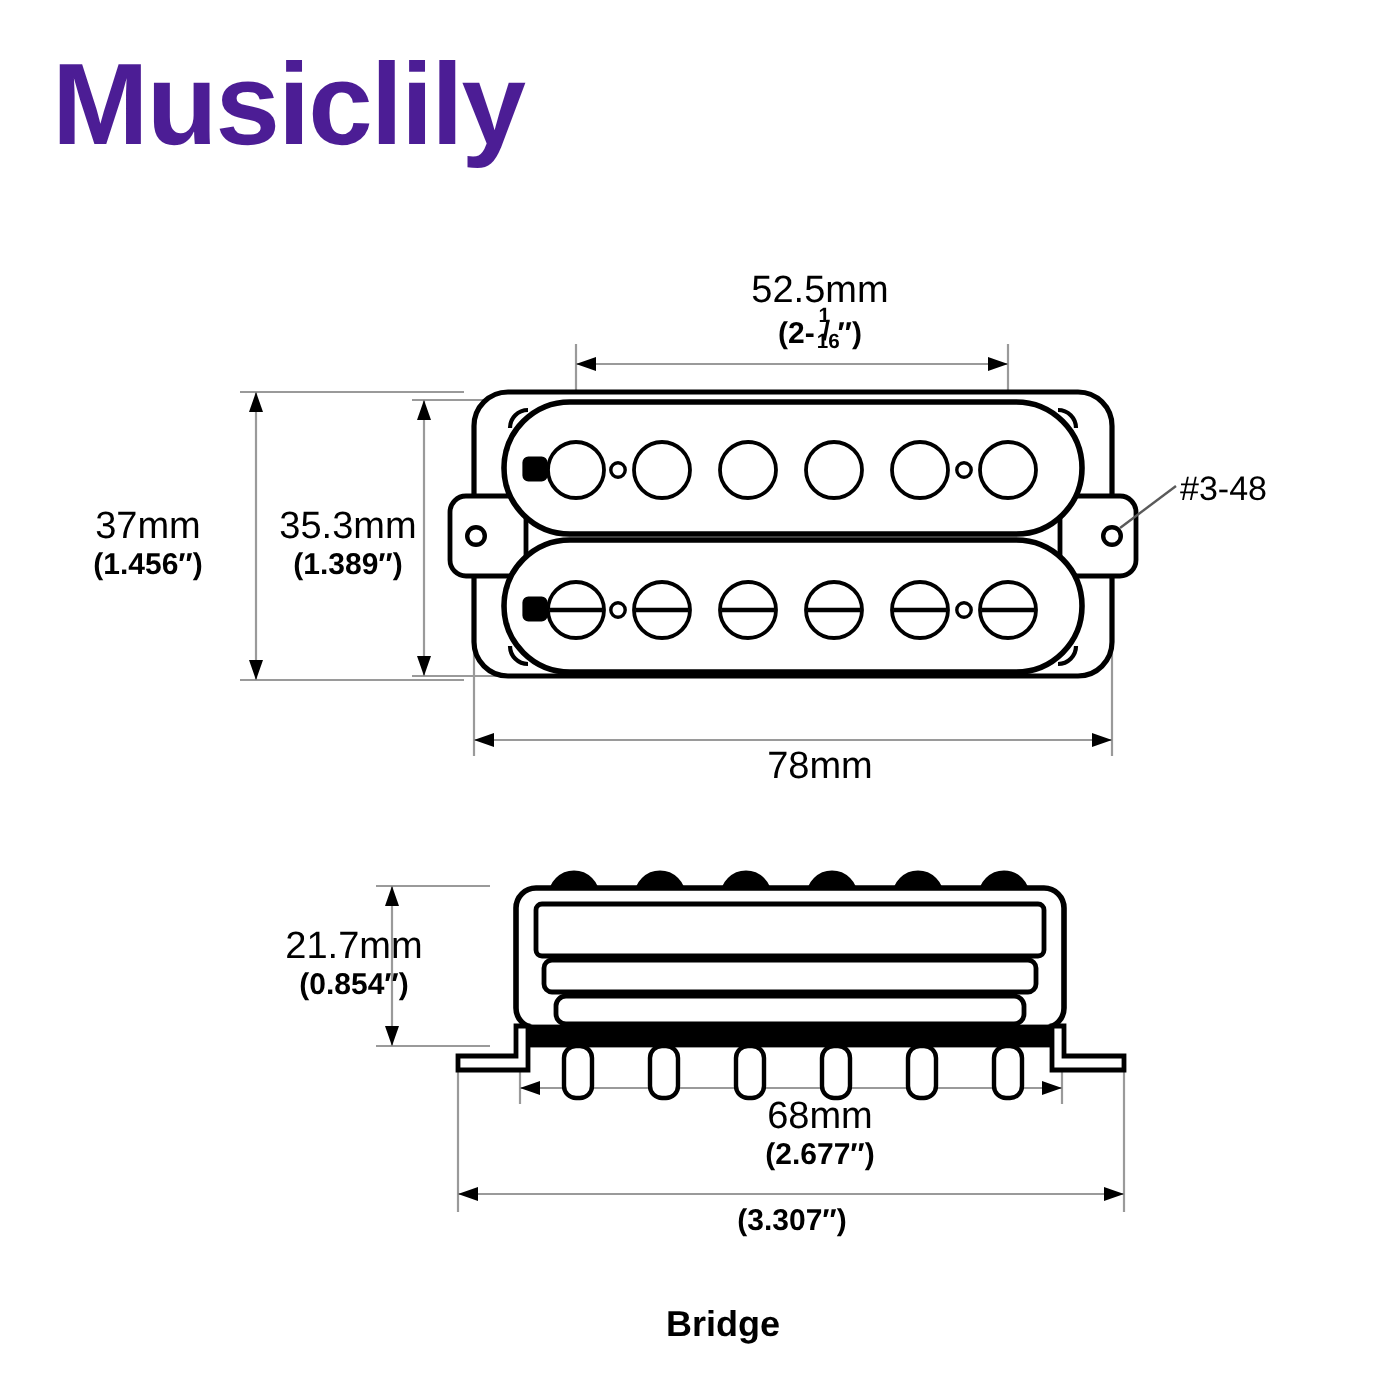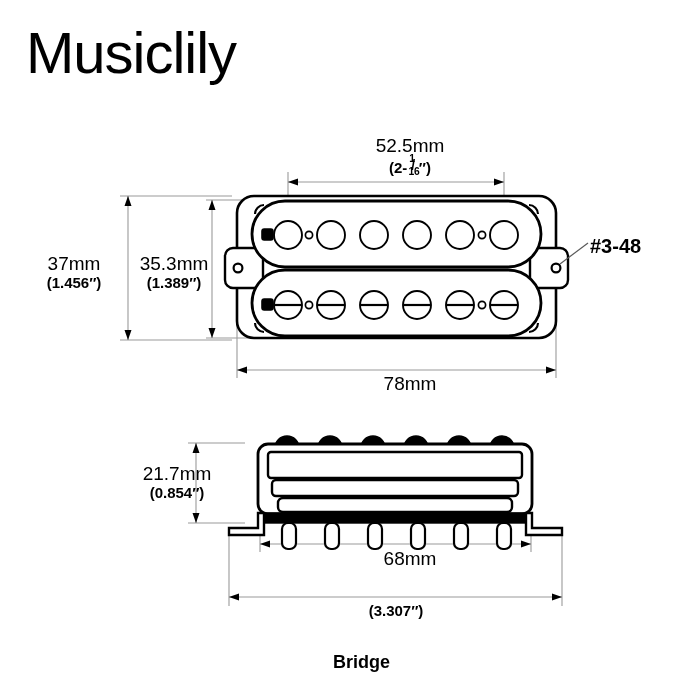--- a/index.html
+++ b/index.html
@@ -24,24 +24,24 @@
   #stage svg {
     display: block;
     width: 700px;
     height: 700px;
   }
   .brand {
     position: absolute;
     left: 26px;
     top: 24px;
     font-size: 58px;
-    font-weight: 400;
+    font-weight: 700;
     letter-spacing: -1px;
     line-height: 1;
-    color: #000000;
+    color: #4c1d95;
     white-space: nowrap;
   }
   .dim {
     position: absolute;
     text-align: center;
     line-height: 1.04;
     white-space: nowrap;
   }
   .dim .val {
     font-size: 19px;
@@ -49,22 +49,22 @@
     display: block;
   }
   .dim .alt {
     font-size: 15px;
     font-weight: bold;
     display: block;
     margin-top: 1px;
   }
   .callout {
     position: absolute;
-    font-size: 20px;
-    font-weight: bold;
+    font-size: 17px;
+    font-weight: normal;
     white-space: nowrap;
   }
   .caption {
     position: absolute;
     font-size: 18px;
     font-weight: bold;
     white-space: nowrap;
     text-align: right;
   }
   .frac {
@@ -292,19 +292,20 @@
   <span class="val">78mm</span>
 </div>
 
 <div class="dim" style="left:116px; top:464px; width:122px;">
   <span class="val">21.7mm</span>
   <span class="alt">(0.854″)</span>
 </div>
 
 <div class="dim" style="left:332px; top:549px; width:156px;">
   <span class="val">68mm</span>
+  <span class="alt">(2.677″)</span>
 </div>
 
 <div class="dim" style="left:318px; top:602px; width:156px;">
   <span class="alt">(3.307″)</span>
 </div>
 
 <div class="caption" style="left:310px; top:652px; width:80px;">Bridge</div>
 
 </body></html>

